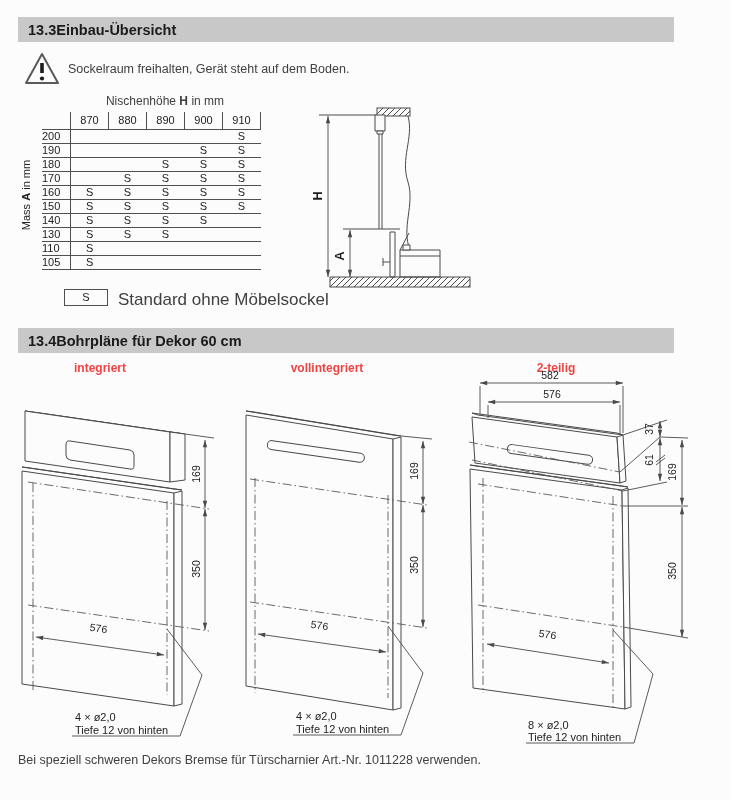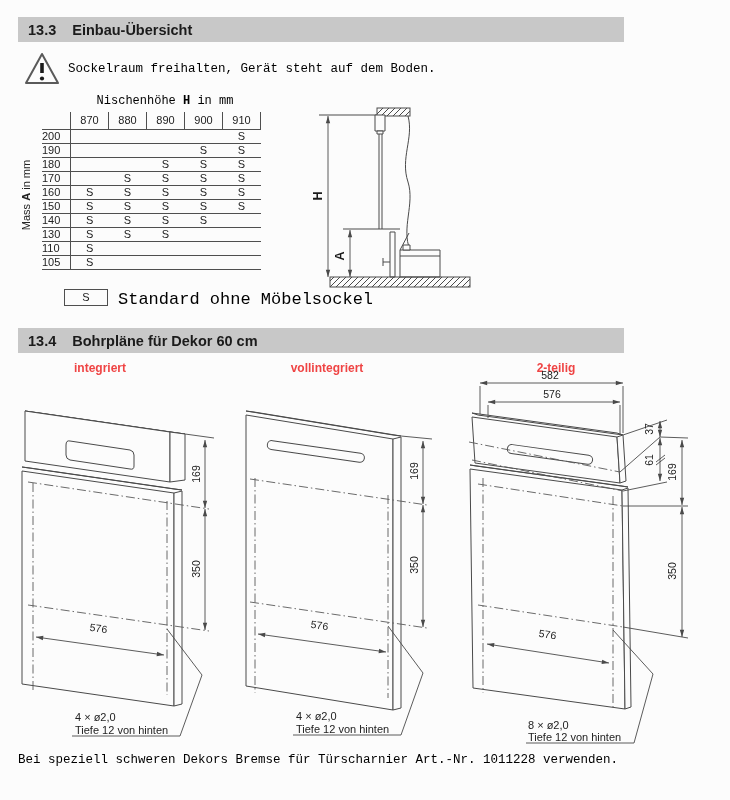--- a/index.html
+++ b/index.html
@@ -1,22 +1,22 @@
 <!DOCTYPE html>
 <html><head>
 <meta charset="utf-8">
 <style>
   html,body{margin:0;padding:0;background:#e9e9e9;}
   #page{position:relative;width:730px;height:800px;background:#fcfcfc;
         font-family:"Liberation Sans",sans-serif;color:#2a2a2a;overflow:hidden;}
-  .bar{position:absolute;left:18px;width:606px;height:25px;background:#c8c8c8;
+  .bar{position:absolute;left:18px;width:656px;height:25px;background:#c8c8c8;
        display:flex;align-items:center;font-weight:bold;font-size:14.5px;color:#1b1b1b;}
   .bar .num{margin-left:10px;}
-  .bar .ttl{margin-left:16px;}
-  .txt{position:absolute;font-size:12.5px;color:#000000;font-family:Liberation Mono, monospace;}
+  .bar .ttl{}
+  .txt{position:absolute;font-size:12.5px;color:#404040;}
   .b{font-weight:bold;}
   
   #niche-table-wrap{position:absolute;left:42px;top:112px;}
   table{border-collapse:collapse;font-size:11px;color:#222;table-layout:fixed;}
   th,td{padding:0;text-align:center;font-weight:normal;height:13px;line-height:13px;}
   thead th{border-left:1px solid #4f4f4f;border-right:1px solid #4f4f4f;
            border-bottom:1px solid #4f4f4f;height:17px;width:37px;}
   thead th.corner{border-left:none;border-top:none;width:28px;}
   tbody td{border-bottom:1px solid #4f4f4f;}
   tbody td.rowlabel{border-right:1px solid #4f4f4f;text-align:left;padding-right:4px;}

